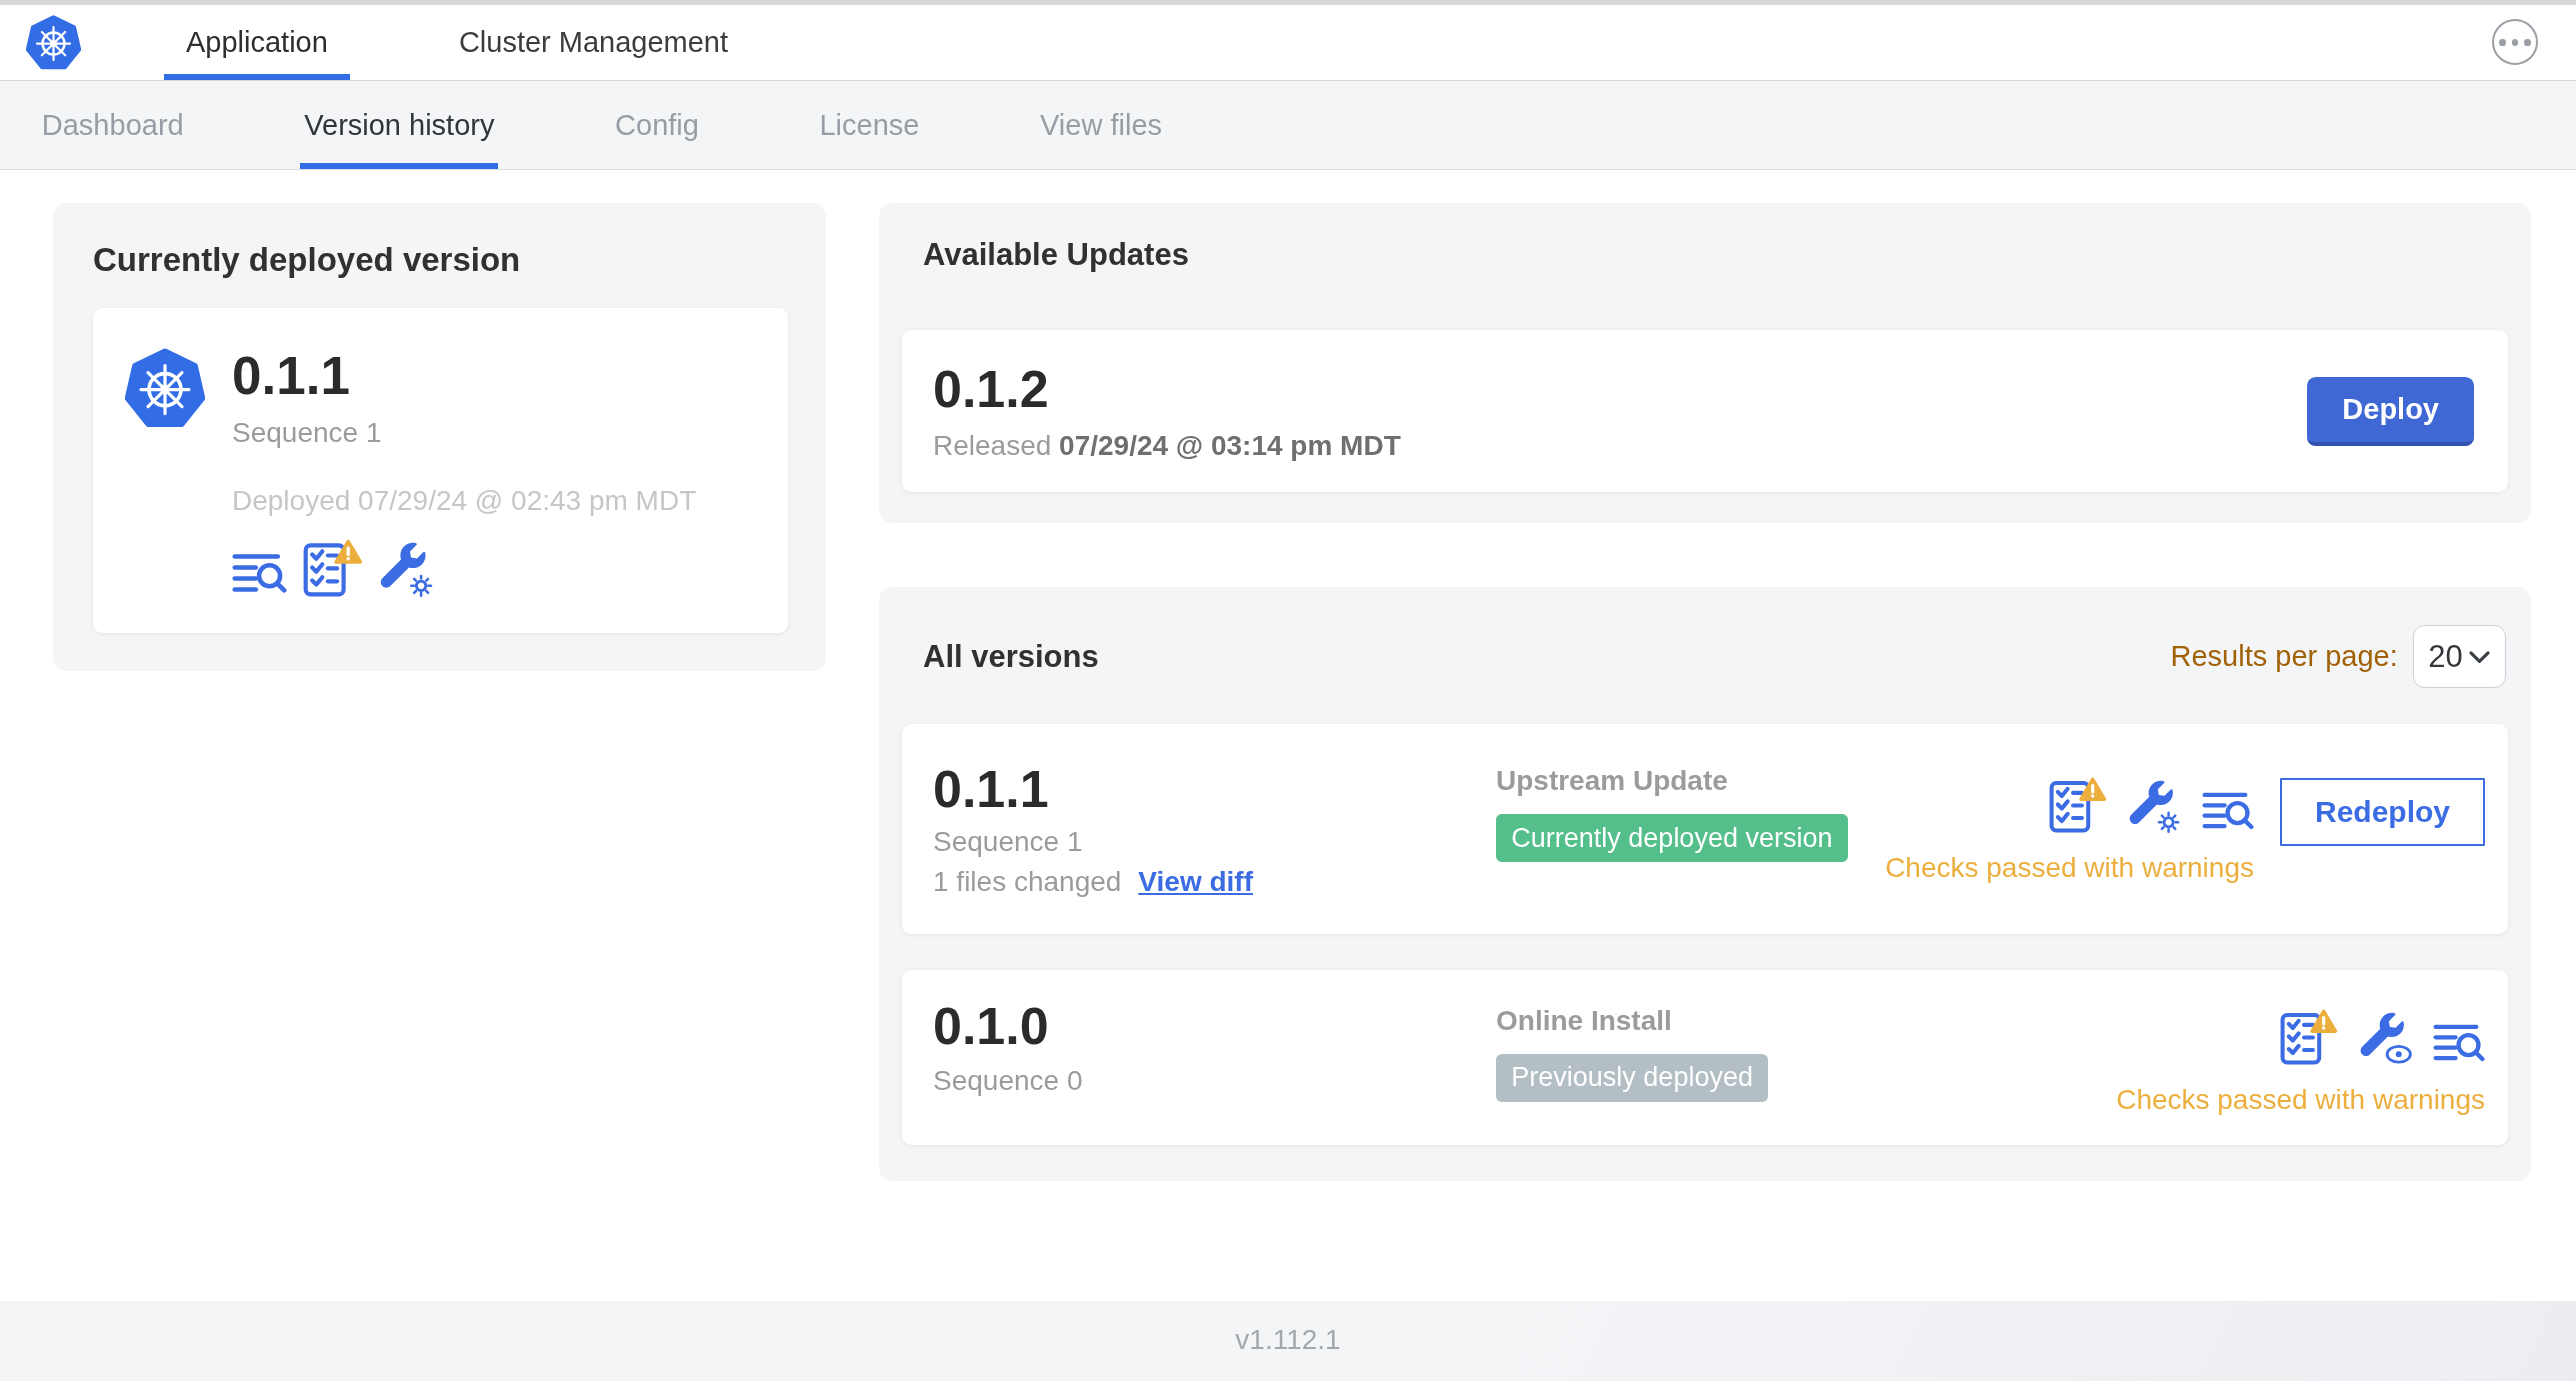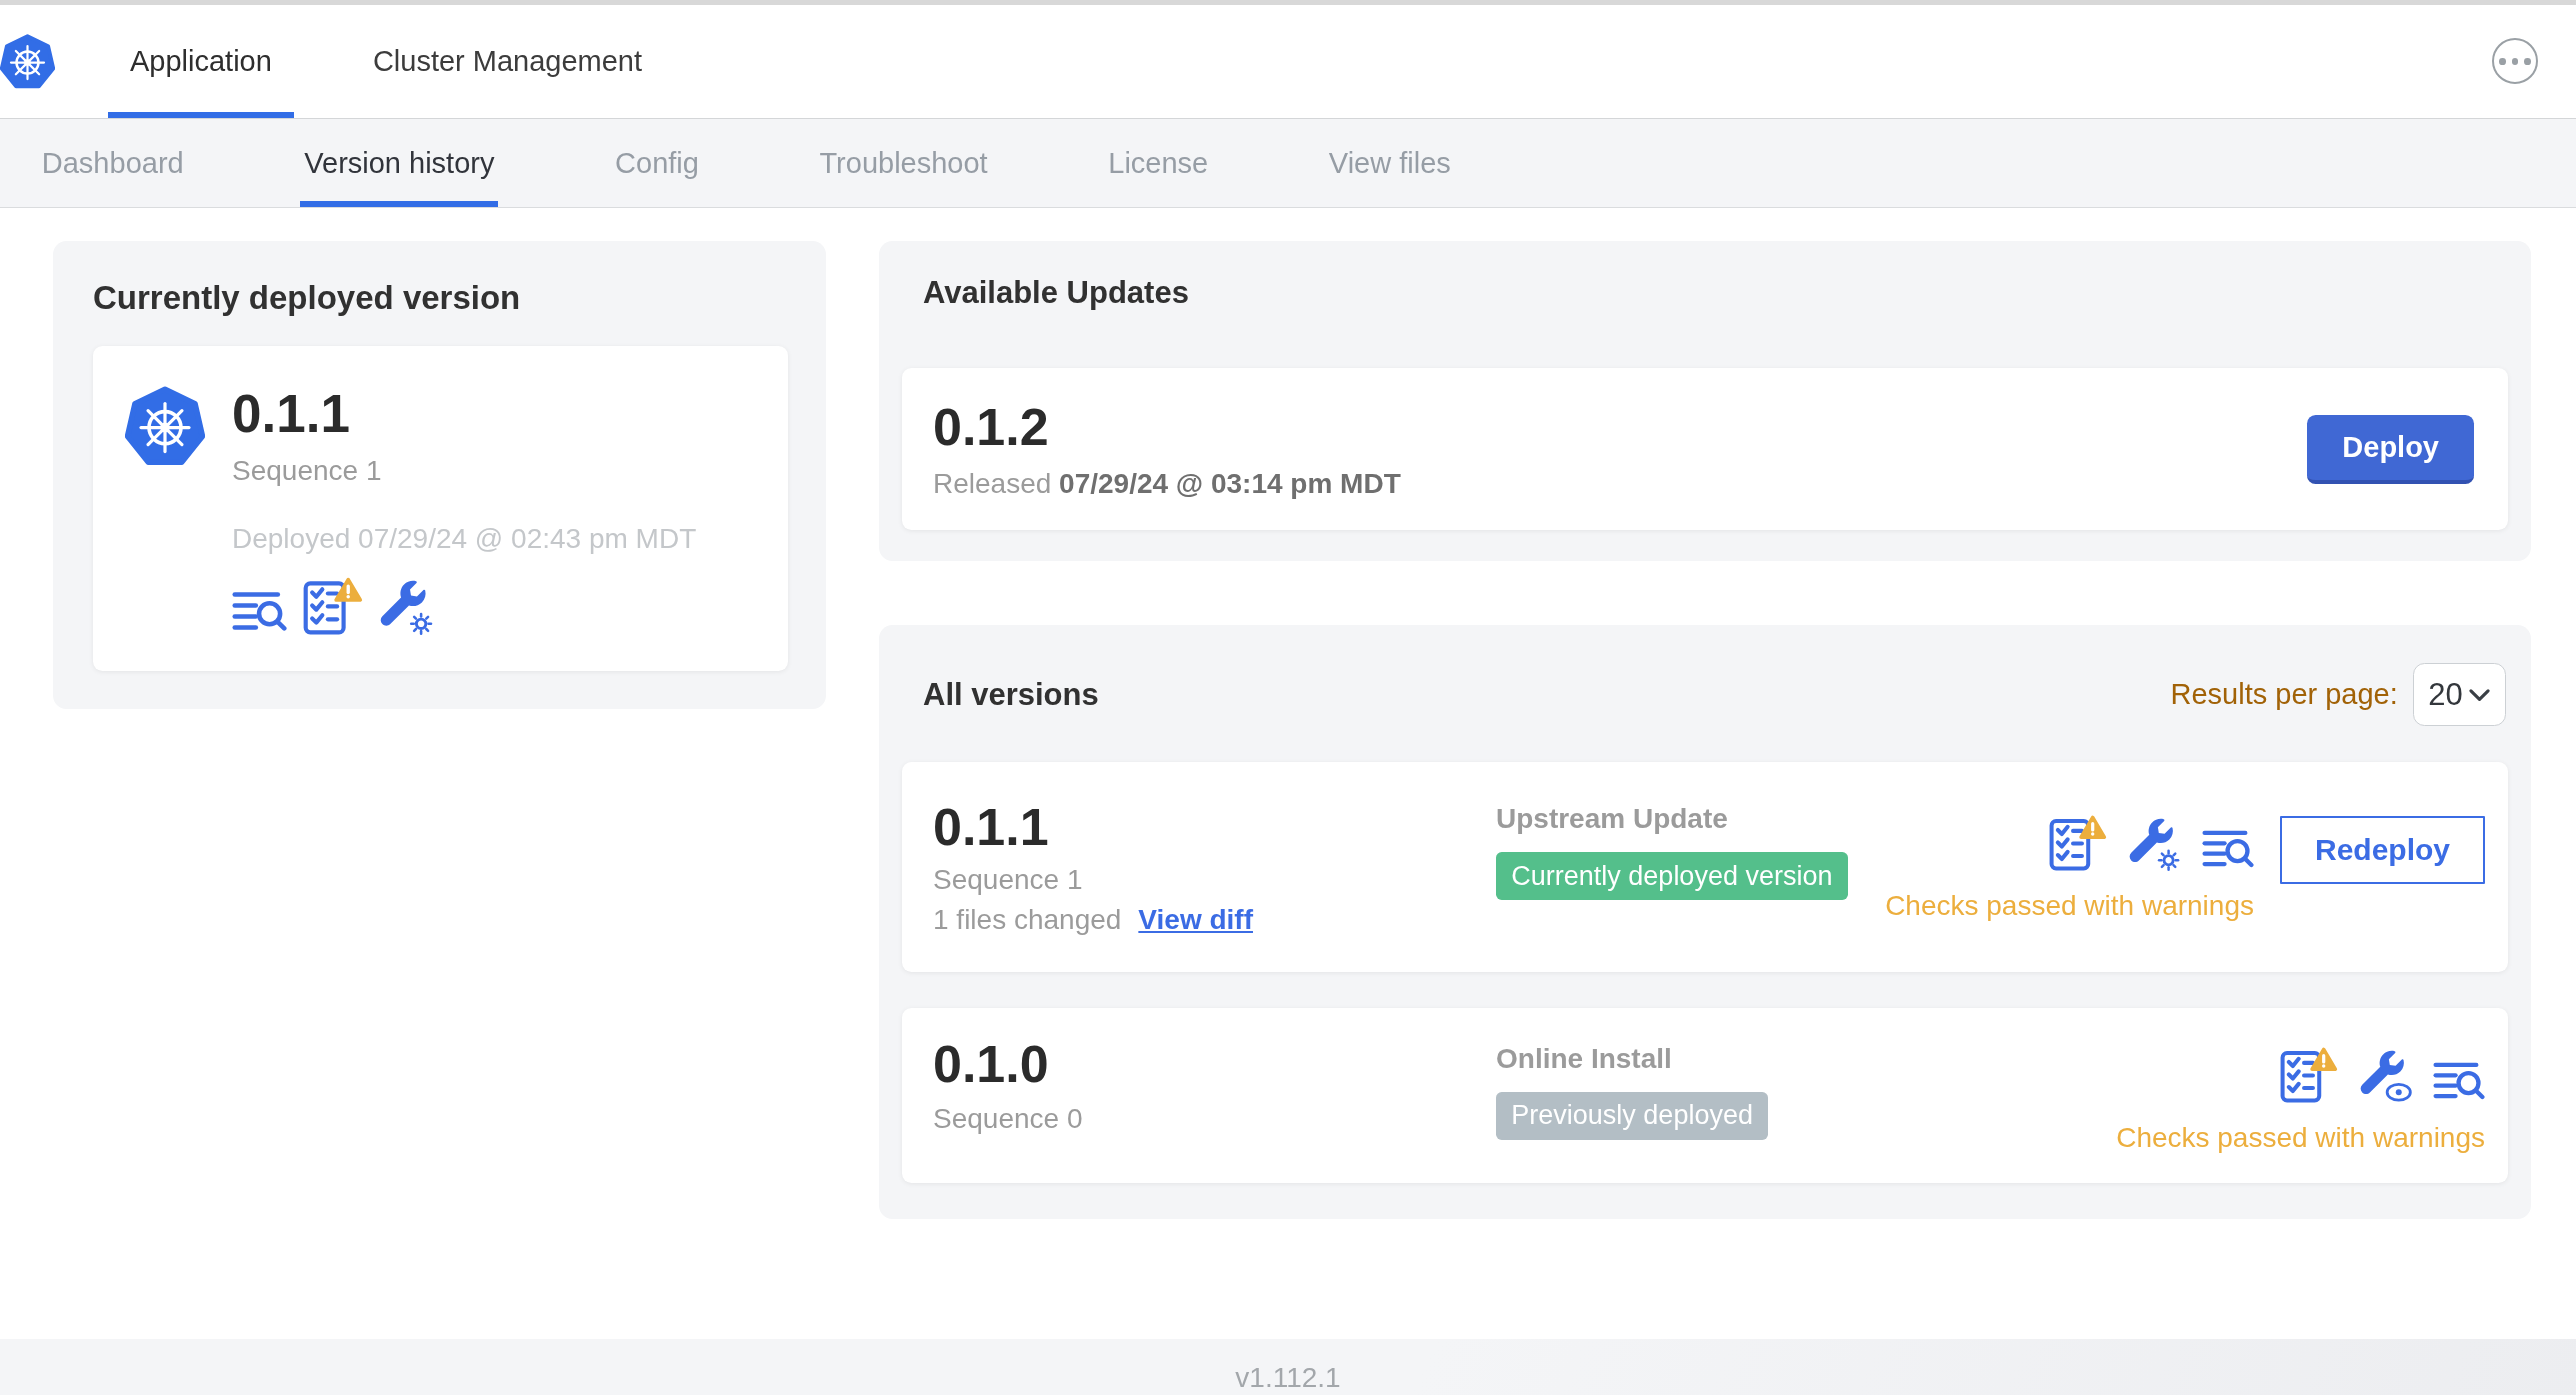--- a/index.html
+++ b/index.html
@@ -7,22 +7,22 @@
   body {
     font-family: "Liberation Sans", "DejaVu Sans", sans-serif;
     background: #ffffff;
     color: #323232;
     overflow: hidden;
   }
   .top-strip { height: 4.8px; background: #d8d8d8; }
 
   
   .header {
-    height: 114px; background: #fff; border-bottom: 1.9px solid #d4d6d8;
-    display: flex; align-items: stretch; position: relative; 
+    height: 76px; background: #fff; border-bottom: 1.9px solid #d4d6d8;
+    display: flex; align-items: stretch; position: relative; padding-left: 26px; gap: 30px;
   }
   .brand { display: flex; align-items: center; margin-right: 53px; }
   .htab {
     display: flex; align-items: center; padding: 6.7px 22px 0 22px;
     font-size: 29px; color: #3c3c3c; cursor: pointer;
     border-bottom: 6.7px solid transparent; margin-right: 57px; white-space: nowrap;
   }
   .htab.active { color: #2e2e2e; border-bottom-color: #326de6; font-weight: 400; }
   .more-btn {
     position: absolute; right: 38px; top: 50%; transform: translateY(-50%);
@@ -210,23 +210,20 @@
   <div class="stab">
       <span>Dashboard</span>
     </div>
   <div class="stab active">
       <span>Version history</span>
     </div>
   <div class="stab">
       <span>Config</span>
     </div>
   <div class="stab">
-      <span>Troubleshoot</span>
-    </div>
-  <div class="stab">
       <span>License</span>
     </div>
   <div class="stab">
       <span>View files</span>
     </div>
 </div>
 
 <div class="main">
 
   <div class="left-col">

